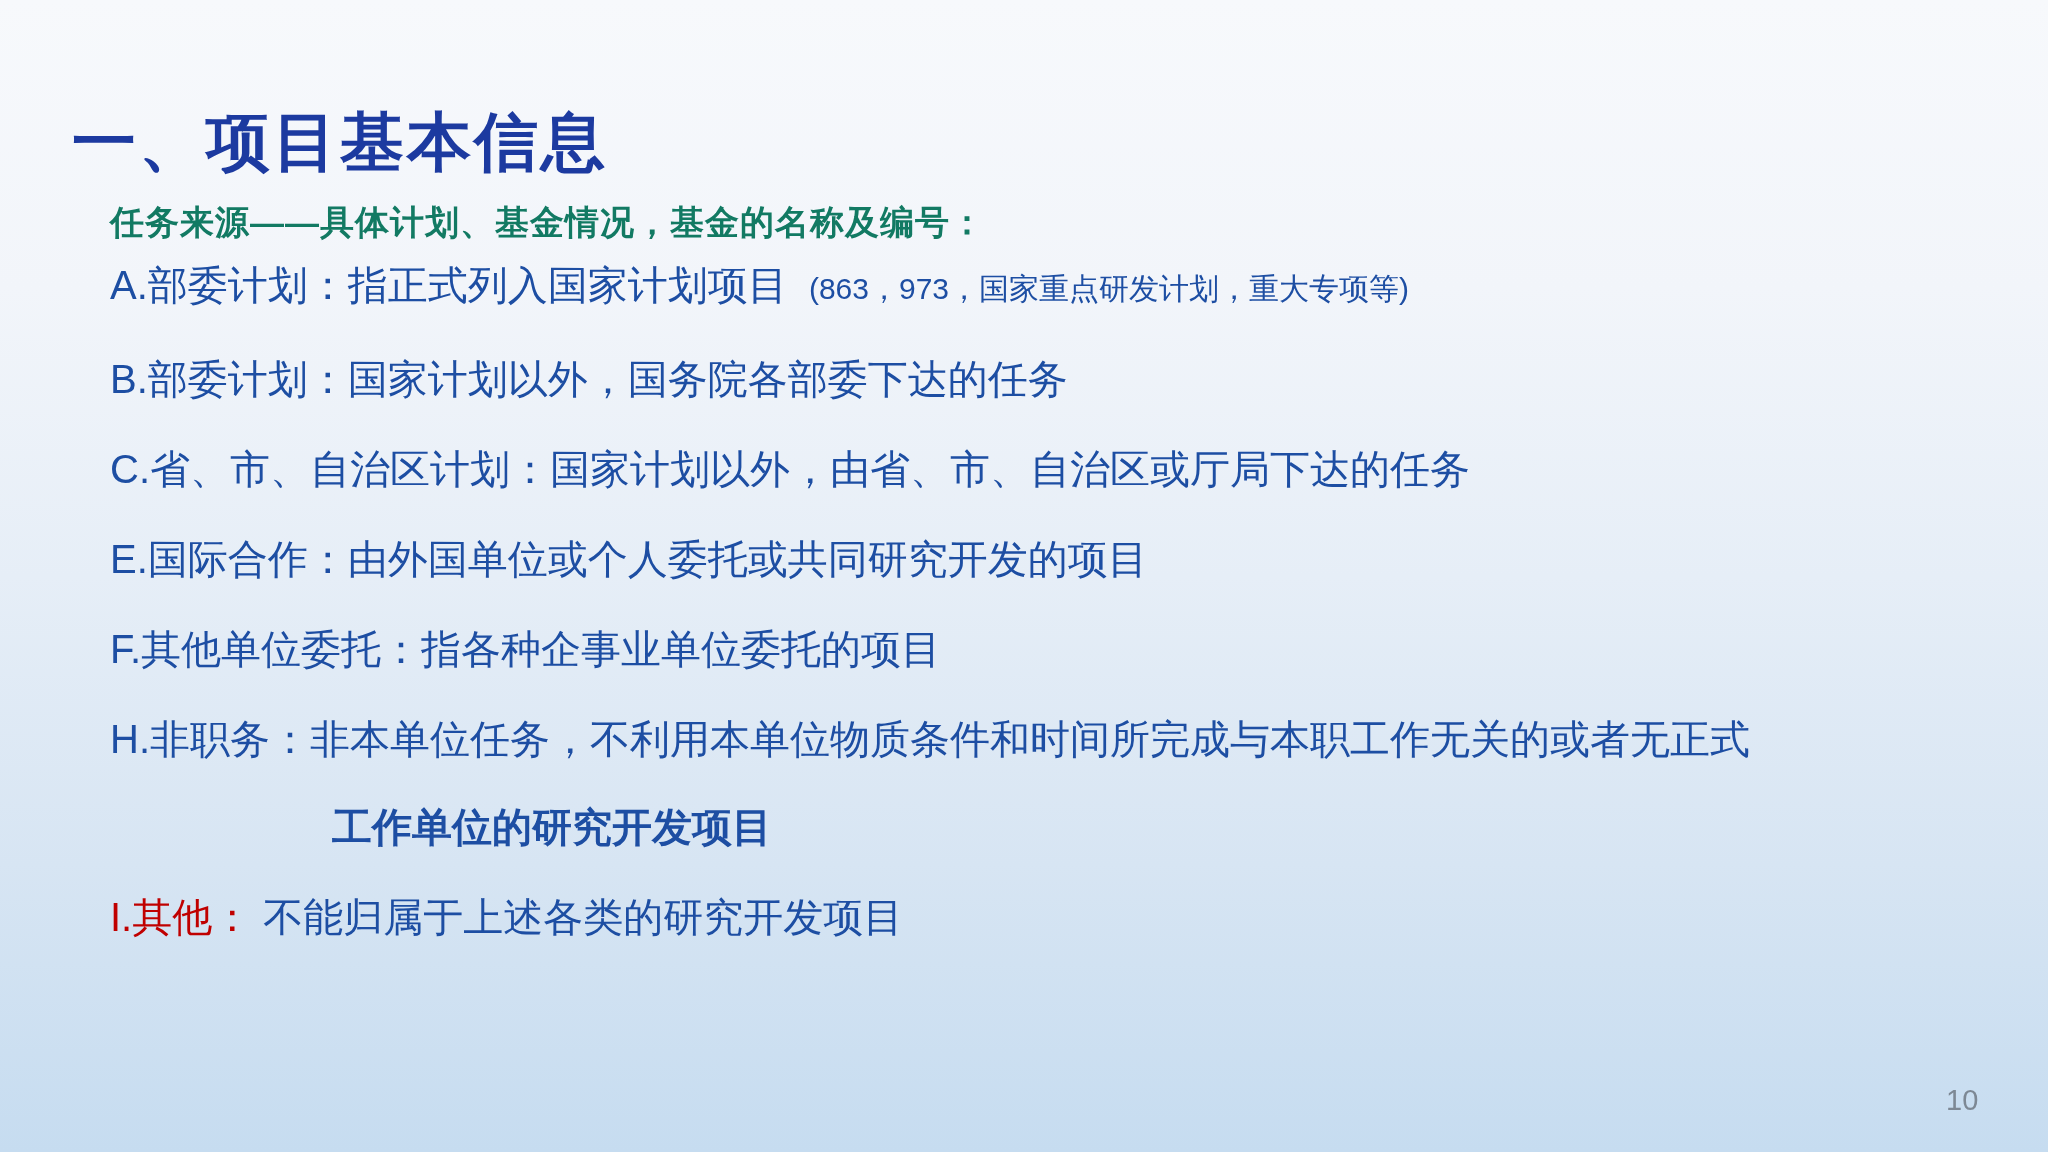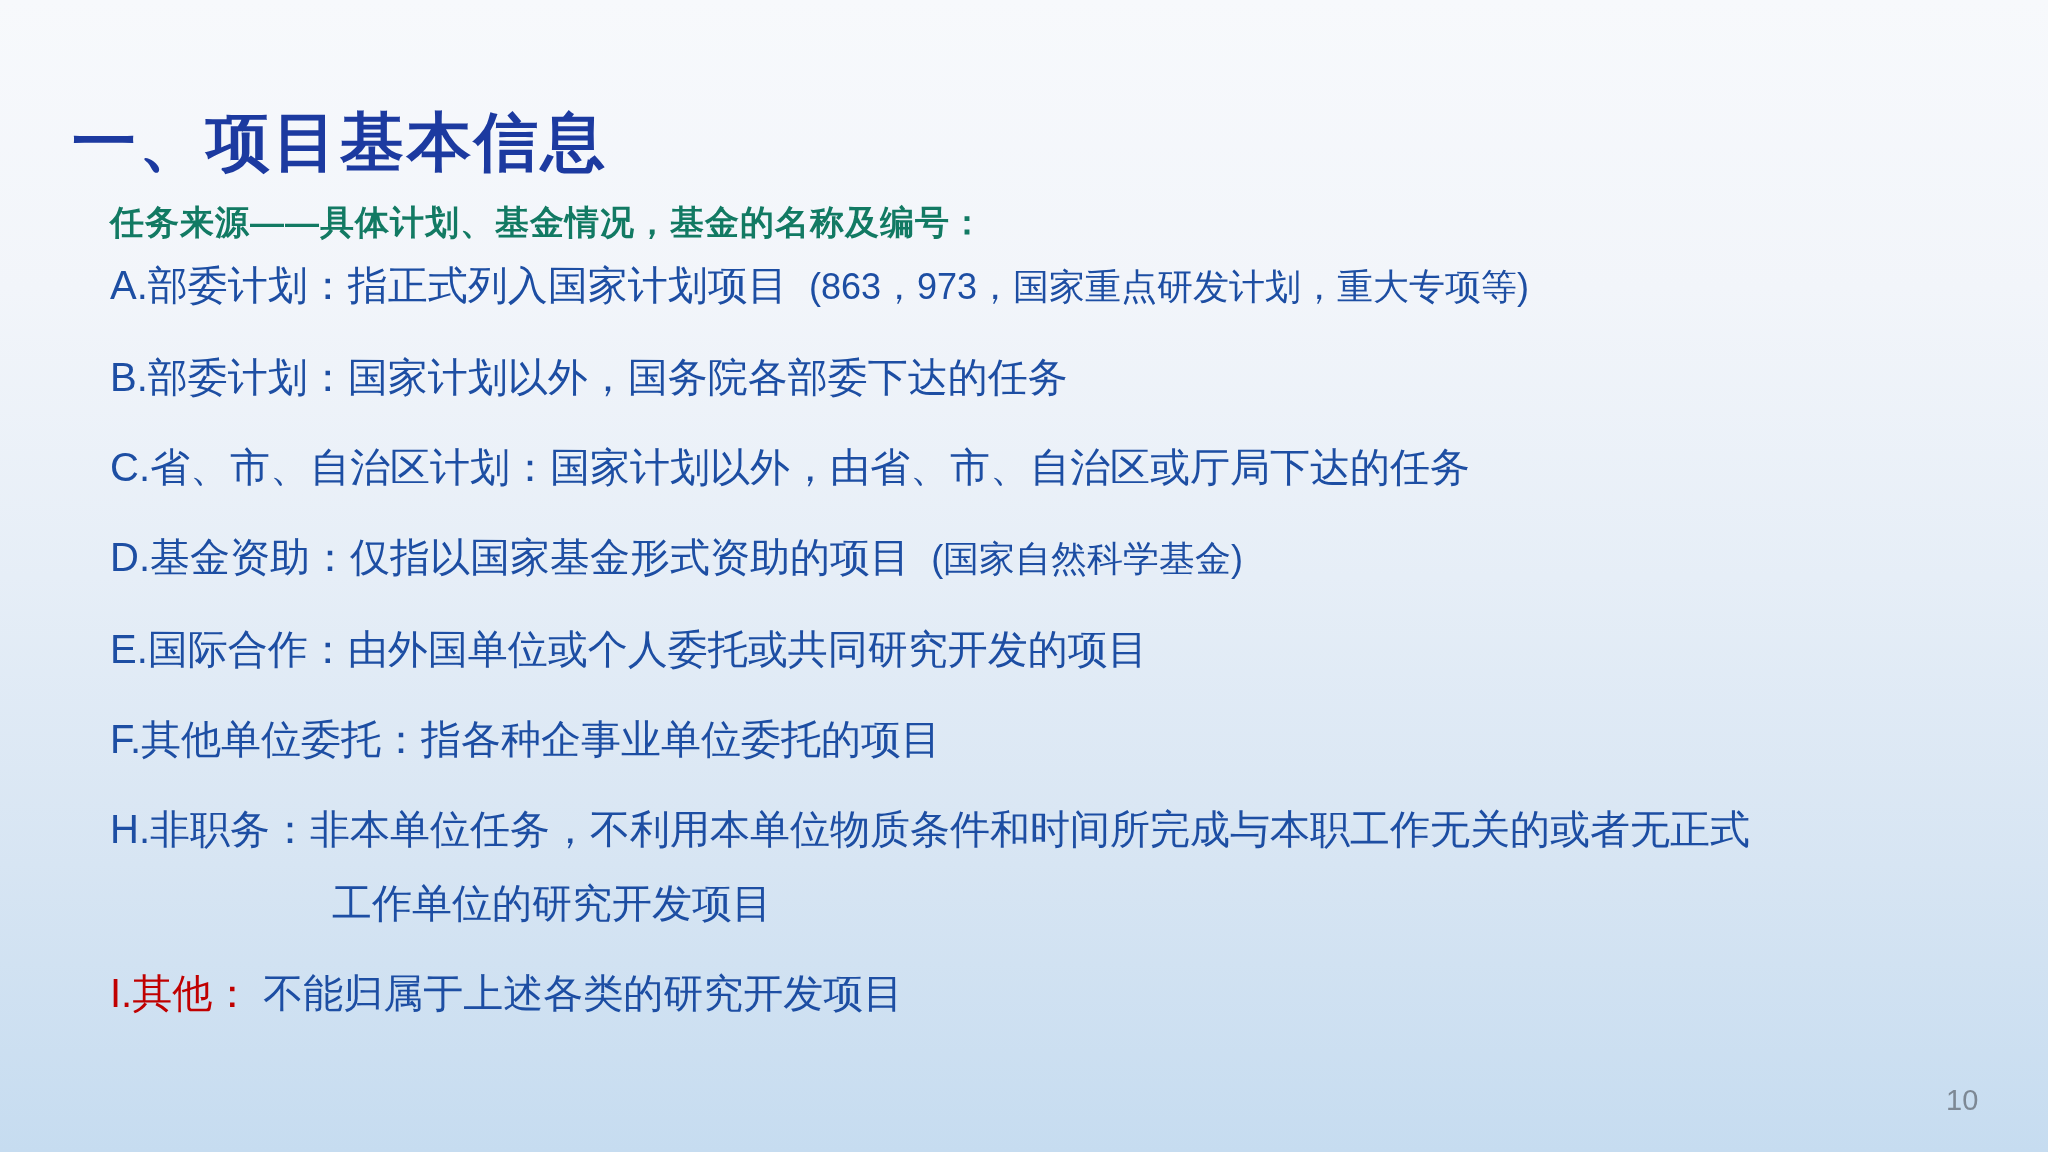--- a/index.html
+++ b/index.html
@@ -47,27 +47,28 @@
     right: 60px;
   }
   .item {
     font-size: 40px;
     line-height: 46px;
     color: #1d4ea3;
     margin-bottom: 44px;
     white-space: nowrap;
   }
   .item .note {
-    font-size: 36px;
+    font-size: 30px;
     margin-left: 10px;
   }
   .item .cont {
     display: block;
     margin-left: 222px;
-    margin-top: 28px;
+    margin-top: 42px;
+    font-weight: bold;
   }
   .item .red {
     color: #c00000;
   }
   .pagenum {
     position: absolute;
     left: 1946px;
     top: 1084px;
     font-size: 29px;
     color: #7d8894;
@@ -90,24 +91,20 @@
     </div>
 
     <div class="item">
       <span>B.部委计划：国家计划以外，国务院各部委下达的任务</span>
     </div>
 
     <div class="item">
       <span>C.省、市、自治区计划：国家计划以外，由省、市、自治区或厅局下达的任务</span>
     </div>
 
-    <div class="item">
-      <span>D.基金资助：仅指以国家基金形式资助的项目</span>
-      <span class="note">(国家自然科学基金)</span>
-    </div>
 
     <div class="item">
       <span>E.国际合作：由外国单位或个人委托或共同研究开发的项目</span>
     </div>
 
     <div class="item">
       <span>F.其他单位委托：指各种企事业单位委托的项目</span>
     </div>
 
 

